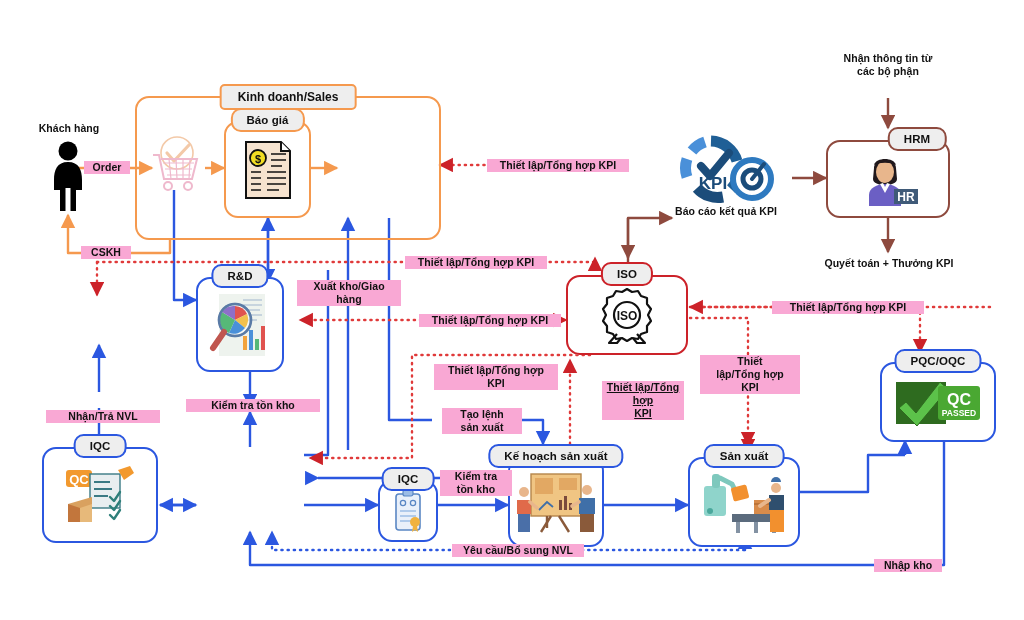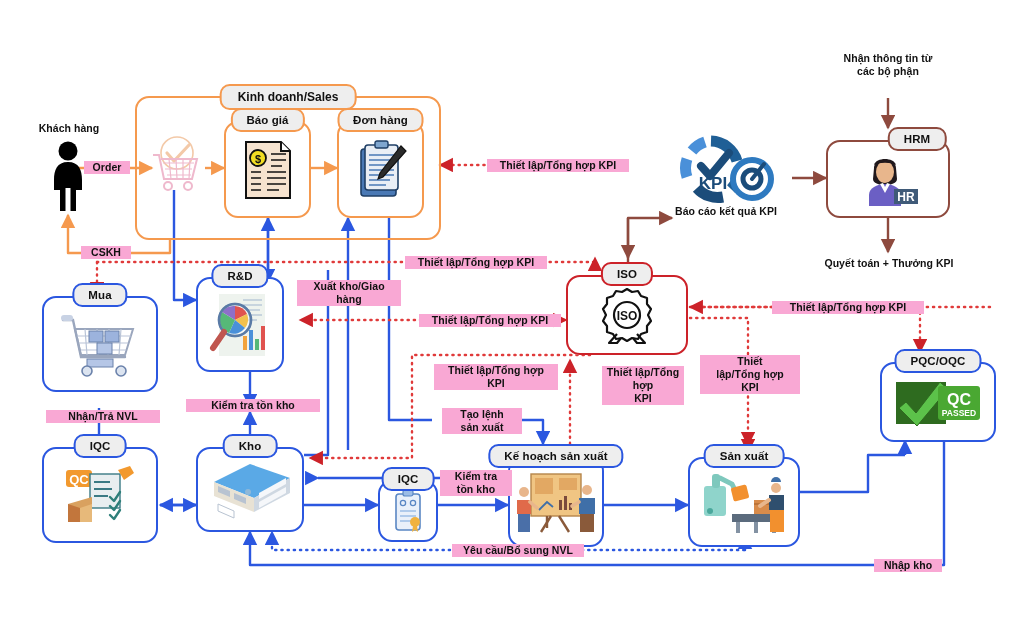--- a/index.html
+++ b/index.html
@@ -23,21 +23,21 @@
   .red   > .body{border:2.4px solid #cc2229;}
   .red   > .cap {border:2.2px solid #cc2229;}
   .brown > .body{border:2.4px solid #8e4a3e;}
   .brown > .cap {border:2.2px solid #8e4a3e;margin-left:29px;}
   .orange> .body{border:2.4px solid #f5994e;}
   .orange> .cap {border:2.2px solid #f5994e;}
 
   
   .group{position:absolute;box-sizing:border-box;border:2.2px solid #f5994e;border-radius:14px;background:transparent;}
   .group > .cap{position:absolute;left:50%;transform:translateX(-50%);top:-14px;background:#eeeeee;
-                border:2.2px solid #f5994e;border-radius:10px;padding:4px 16px;font-size:12px;
+                border:2.2px solid #f5994e;border-radius:5px;padding:4px 16px;font-size:12px;
                 font-weight:bold;color:#101010;white-space:nowrap;z-index:5;}
 
   
   .lab{position:absolute;font-size:10.5px;font-weight:bold;color:#111;line-height:1.25;
        text-align:center;white-space:pre;letter-spacing:.05px;}
   .lab.wht{background:#f9a8d4;padding:0 3px;}
 
   .logo{position:absolute;}
   .art{width:100%;height:100%;display:block;}
 </style>
@@ -182,34 +182,20 @@
         <text x="15" y="23.5" text-anchor="middle" font-size="11" font-weight="bold" fill="#111" font-family="Liberation Sans, sans-serif">$</text>
         <g stroke="#111" stroke-width="1.6">
           <path d="M28,15 H43 M28,21 H43 M28,27 H39"></path>
           <path d="M8,33 H18 M24,33 H43 M8,39 H18 M24,39 H43 M8,45 H18 M24,45 H43 M8,51 H18 M24,51 H36"></path>
         </g>
       </svg>
     </div>
     <div class="cap">Báo giá</div>
   </div>
 
-  <div class="node orange" style="left:337px;top:121px;width:87px;height:97px;">
-    <div class="body">
-      <svg width="54" height="60" viewBox="0 0 54 60">
-        <rect x="7" y="9" width="35" height="47" rx="3" fill="#4a79b5" stroke="#1f3f66" stroke-width="1.6"></rect>
-        <rect x="11" y="5" width="33" height="45" rx="3" fill="#e9eef5" stroke="#1f3f66" stroke-width="1.6"></rect>
-        <rect x="21" y="1" width="13" height="7" rx="2" fill="#7fa6cf" stroke="#1f3f66" stroke-width="1.4"></rect>
-        <g stroke="#4a79b5" stroke-width="1.5">
-          <path d="M15,15 H40 M15,20 H40 M15,25 H40 M15,30 H40 M15,35 H40 M15,40 H36 M15,45 H32"></path>
-        </g>
-        <path d="M47,6 L52,11 L29,37 L24,39 L26,33 Z" fill="#2b2b2b" stroke="#111" stroke-width="1.2"></path>
-      </svg>
-    </div>
-    <div class="cap">Đơn hàng</div>
-  </div>
 
   <div class="node brown" style="left:826px;top:140px;width:124px;height:78px;">
     <div class="body">
       <svg width="64" height="56" viewBox="0 0 64 56">
         <path d="M18,17 C18,6 40,6 40,17 L41,28 C41,36 17,36 17,28 Z" fill="#20181c"></path>
         <ellipse cx="29" cy="21" rx="9" ry="11" fill="#e8b68c"></ellipse>
         <path d="M18,14 C20,6 38,6 40,14 C36,11 22,11 18,14 Z" fill="#20181c"></path>
         <path d="M13,55 L13,44 C13,37 21,33 29,33 C37,33 45,37 45,44 L45,55 Z" fill="#6b5fc4"></path>
         <path d="M24,33 L29,42 L34,33 L31,32 L29,36 L27,32 Z" fill="#ffffff"></path>
         <rect x="38" y="38" width="24" height="15" fill="#3f5a78"></rect>
@@ -244,40 +230,20 @@
         <path d="M30,4 L35,7 L41,6 L44,11 L50,13 L50,19 L54,24 L51,30 L54,36 L50,41 L50,47 L44,49 L41,54 L35,53 L30,56 L25,53 L19,54 L16,49 L10,47 L10,41 L6,36 L9,30 L6,24 L10,19 L10,13 L16,11 L19,6 L25,7 Z" fill="none" stroke="#111" stroke-width="2.2" stroke-linejoin="round"></path>
         <circle cx="30" cy="30" r="13" fill="none" stroke="#111" stroke-width="2.2"></circle>
         <text x="30" y="35" text-anchor="middle" font-size="12" font-weight="bold" fill="#111" font-family="Liberation Sans, sans-serif">ISO</text>
         <path d="M20,49 L12,58 L20,58 L24,53" fill="none" stroke="#111" stroke-width="2.2" stroke-linejoin="round"></path>
         <path d="M40,49 L48,58 L40,58 L36,53" fill="none" stroke="#111" stroke-width="2.2" stroke-linejoin="round"></path>
       </svg>
     </div>
     <div class="cap">ISO</div>
   </div>
 
-  <div class="node blue" style="left:42px;top:296px;width:116px;height:96px;">
-    <div class="body">
-      <svg width="86" height="66" viewBox="0 0 86 66">
-        <path d="M6,9 L16,9 L24,46 L68,46" fill="none" stroke="#9aa6bd" stroke-width="2.4" stroke-linecap="round"></path>
-        <rect x="4" y="4" width="12" height="6" rx="3" fill="#c8d2e4"></rect>
-        <path d="M18,18 L76,18 L68,44 L24,44 Z" fill="none" stroke="#9aa6bd" stroke-width="2"></path>
-        <g stroke="#b9c4d7" stroke-width="1.2">
-          <path d="M20,25 H74 M22,32 H71 M24,39 H69"></path>
-          <path d="M28,18 L30,44 M40,18 L41,44 M52,18 L51,44 M64,18 L62,44"></path>
-        </g>
-        <rect x="32" y="20" width="14" height="11" fill="#9cb3dd" stroke="#6b82ab" stroke-width="1"></rect>
-        <rect x="48" y="20" width="14" height="11" fill="#9cb3dd" stroke="#6b82ab" stroke-width="1"></rect>
-        <rect x="40" y="32" width="15" height="11" fill="#b5c6e6" stroke="#6b82ab" stroke-width="1"></rect>
-        <rect x="30" y="48" width="26" height="8" fill="#b5c6e6" stroke="#6b82ab" stroke-width="1"></rect>
-        <circle cx="30" cy="60" r="5" fill="#dce4f0" stroke="#6b82ab" stroke-width="1.6"></circle>
-        <circle cx="64" cy="60" r="5" fill="#dce4f0" stroke="#6b82ab" stroke-width="1.6"></circle>
-      </svg>
-    </div>
-    <div class="cap">Mua</div>
-  </div>
 
   <div class="node blue" style="left:196px;top:277px;width:88px;height:95px;">
     <div class="body">
       <svg width="70" height="66" viewBox="0 0 70 66">
         <rect x="14" y="2" width="46" height="62" fill="#eef3ee"></rect>
         <g stroke="#9fb6cd" stroke-width="1.2">
           <path d="M38,8 H57 M38,13 H57 M38,18 H55 M38,23 H57 M38,28 H52"></path>
         </g>
         <rect x="38" y="44" width="4" height="14" fill="#f2a33c"></rect>
         <rect x="44" y="38" width="4" height="20" fill="#4a90d9"></rect>
@@ -314,40 +280,20 @@
         </g>
         <path d="M56,6 L68,2 L72,9 L62,16 Z" fill="#f2992e"></path>
         <path d="M6,40 L30,33 L30,58 L6,58 Z" fill="#d9a15f"></path>
         <path d="M6,40 L18,44 L18,58 L6,58 Z" fill="#c2763c"></path>
         <path d="M18,44 L30,40 L30,58 L18,58 Z" fill="#e7b97a"></path>
       </svg>
     </div>
     <div class="cap">IQC</div>
   </div>
 
-  <div class="node blue" style="left:196px;top:447px;width:108px;height:85px;">
-    <div class="body">
-      <svg width="92" height="60" viewBox="0 0 92 60">
-        <path d="M10,22 L46,4 L86,18 L50,38 Z" fill="#5aa9e6"></path>
-        <path d="M10,22 L50,38 L50,52 L10,36 Z" fill="#e8e2d4"></path>
-        <path d="M50,38 L86,18 L86,33 L50,52 Z" fill="#cfd8e2"></path>
-        <g fill="#f5f7fa">
-          <path d="M55,33 L82,18 L82,24 L55,39 Z"></path>
-          <path d="M55,42 L82,27 L82,33 L55,48 Z"></path>
-        </g>
-        <g fill="#b8c3d1">
-          <path d="M14,26 L26,31 L26,37 L14,32 Z"></path>
-          <path d="M30,33 L42,38 L42,44 L30,39 Z"></path>
-        </g>
-        <path d="M14,44 L30,51 L30,58 L14,51 Z" fill="#ffffff" stroke="#b8c3d1" stroke-width="1"></path>
-        <circle cx="44" cy="32" r="3" fill="#8fb8d8"></circle>
-      </svg>
-    </div>
-    <div class="cap">Kho</div>
-  </div>
 
   <div class="node blue" style="left:378px;top:480px;width:60px;height:62px;">
     <div class="body">
       <svg width="32" height="44" viewBox="0 0 32 44">
         <rect x="4" y="5" width="24" height="36" rx="3" fill="#e9f0fa" stroke="#5a87c4" stroke-width="1.6"></rect>
         <rect x="11" y="1" width="10" height="6" rx="2" fill="#9cbde6" stroke="#5a87c4" stroke-width="1.2"></rect>
         <circle cx="11" cy="14" r="2.6" fill="none" stroke="#5a87c4" stroke-width="1.3"></circle>
         <circle cx="21" cy="14" r="2.6" fill="none" stroke="#5a87c4" stroke-width="1.3"></circle>
         <g stroke="#9cbde6" stroke-width="1.4">
             <path d="M8,22 H24 M8,27 H24 M8,32 H19"></path>
@@ -436,21 +382,21 @@
   <div class="lab wht" style="left:81px;top:246px;width:44px;">CSKH</div>
 
   <div class="lab wht" style="left:487px;top:159px;width:136px;">Thiết lập/Tổng hợp KPI</div>
 
   <div class="lab wht" style="left:405px;top:256px;width:136px;">Thiết lập/Tổng hợp KPI</div>
 
   <div class="lab wht" style="left:419px;top:314px;width:136px;">Thiết lập/Tổng hợp KPI</div>
 
   <div class="lab wht" style="left:772px;top:301px;width:146px;">Thiết lập/Tổng hợp KPI</div>
 
-  <div class="lab wht" style="left:602px;top:366px;width:76px;">Thiết lập/Tổng
+  <div class="lab wht" style="left:602px;top:381px;width:76px;text-decoration:underline;">Thiết lập/Tổng
 hợp
 KPI</div>
 
   <div class="lab wht" style="left:434px;top:364px;width:118px;">Thiết lập/Tổng hợp
 KPI</div>
 
   <div class="lab wht" style="left:700px;top:355px;width:94px;">Thiết
 lập/Tổng hợp
 KPI</div>
 

